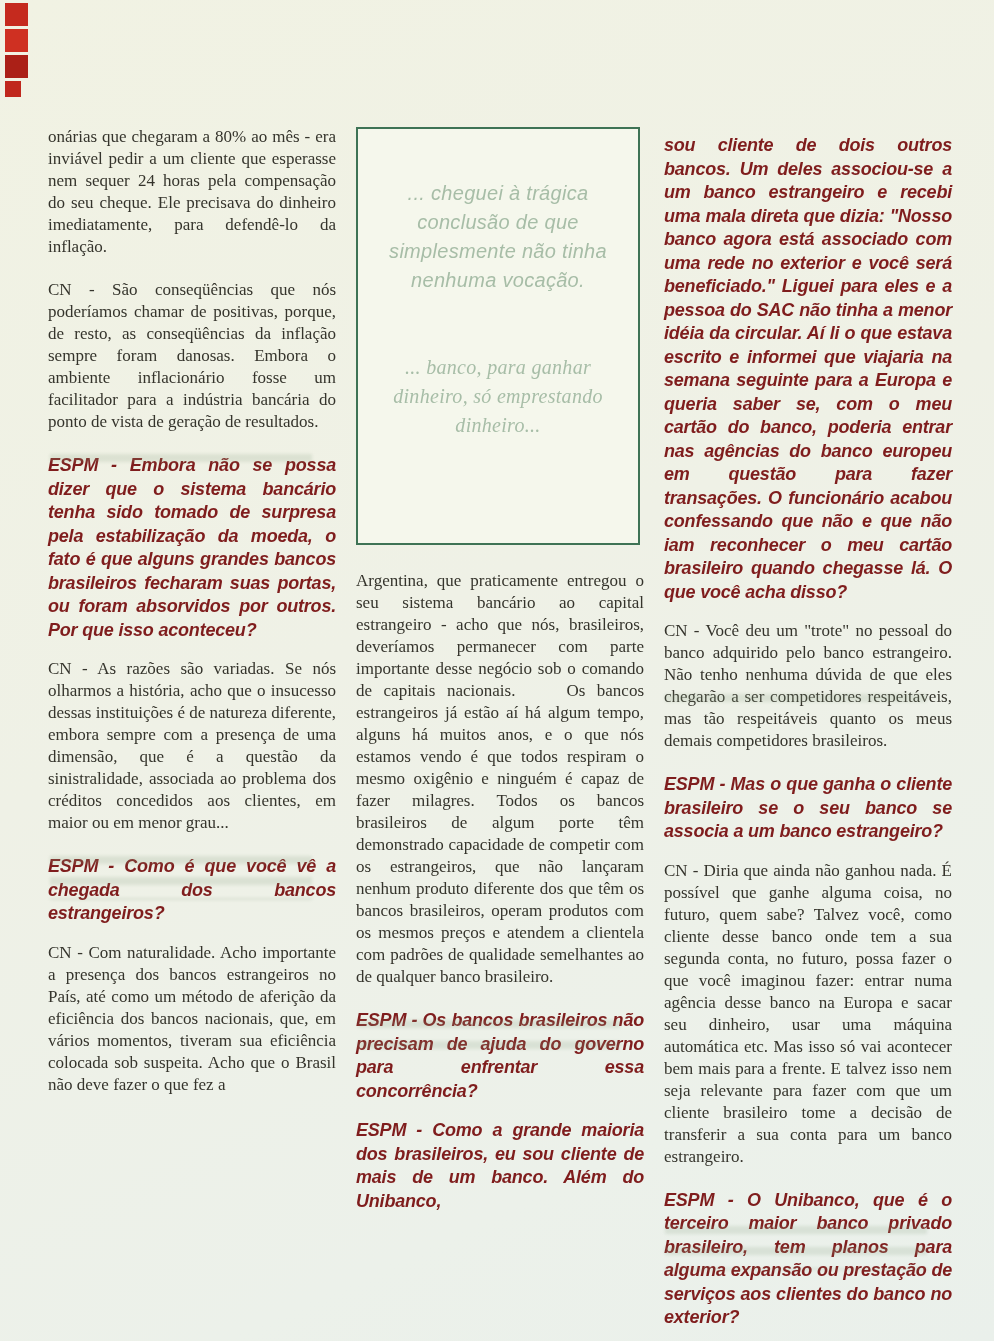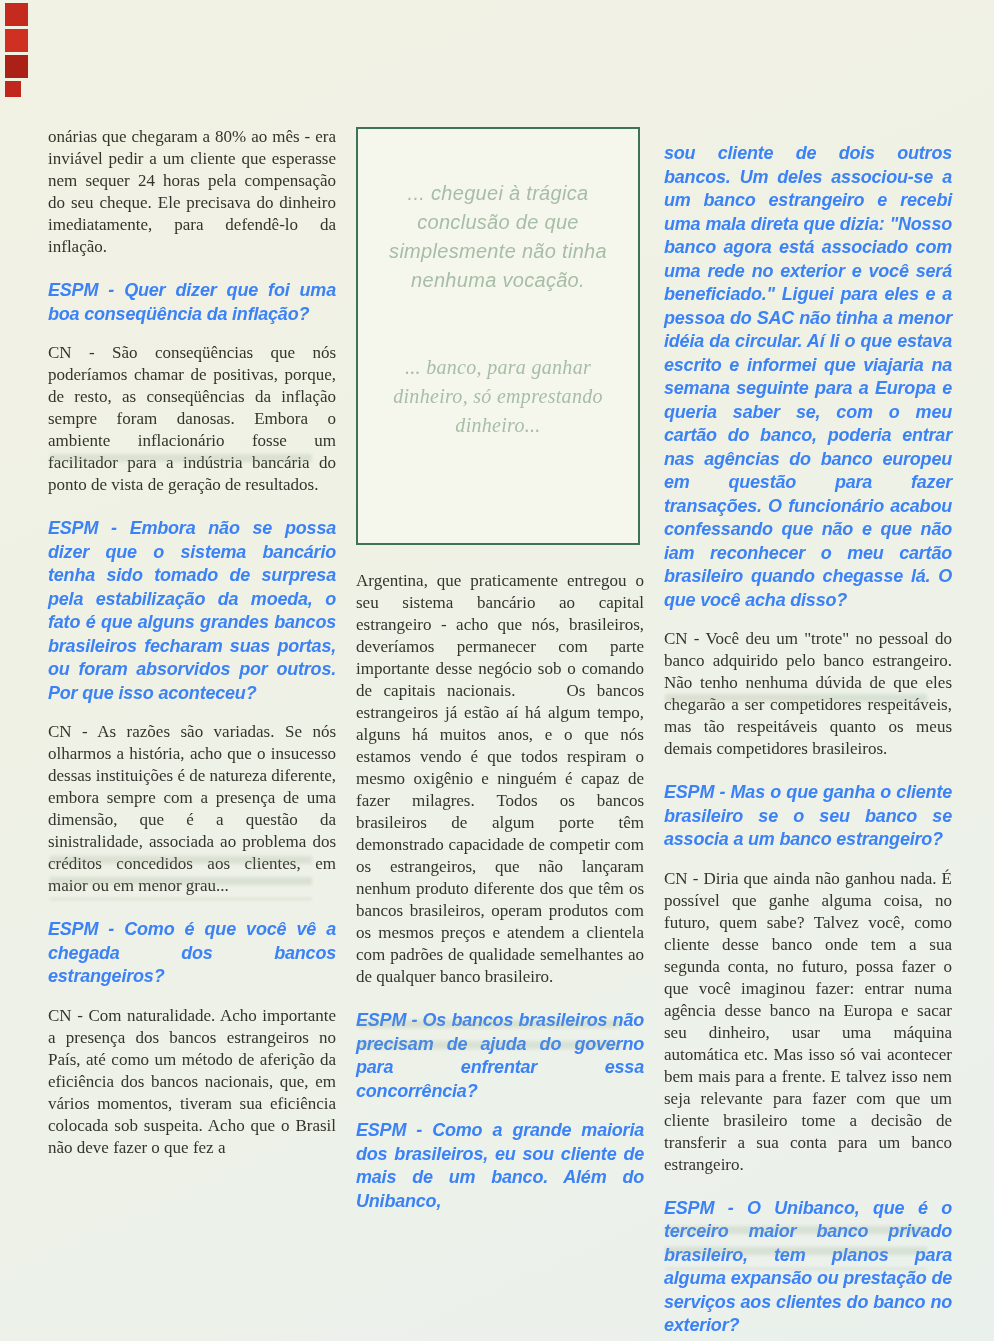--- a/index.html
+++ b/index.html
@@ -26,23 +26,23 @@
   .col { width: 288px; }
 
   p.body {
     font: 17px/22px "Liberation Serif", serif;
     color: #35342c;
     text-align: justify;
     margin: 0 0 21px 0;
   }
   p.q {
     font: italic 700 18px/23.5px "Liberation Sans", sans-serif;
-    color: #3b82f6;
+    color: #7f1d1d;
     text-align: justify;
-    margin: 16px 0 16px 0;
+    margin: 8px 0 16px 0;
     letter-spacing: -0.2px;
   }
 
   .quote-box {
     box-sizing: border-box;
     width: 284px; height: 418px;
     border: 2px solid #3e7355;
     background: #f5f7ec;
     margin: 1px 0 25px 0;
     padding: 50px 16px 8px 16px;
@@ -80,21 +80,20 @@
     <span class="reg reg1"></span>
     <span class="reg reg2"></span>
     <span class="reg reg3"></span>
     <span class="reg reg4"></span>
   </div>
 
   <div class="columns">
 
     <div class="col">
       <p class="body">onárias que chegaram a 80% ao mês - era inviável pedir a um cliente que esperasse nem sequer 24 horas pela compensação do seu cheque. Ele precisava do dinheiro imediatamente, para defendê-lo da inflação.</p>
-      <p class="q">ESPM - Quer dizer que foi uma boa conseqüência da inflação?</p>
       <p class="body">CN - São conseqüências que nós poderíamos chamar de positivas, porque, de resto, as conseqüências da inflação sempre foram danosas. Embora o ambiente inflacionário fosse um facilitador para a indústria bancária do ponto de vista de geração de resultados.</p>
       <p class="q">ESPM - Embora não se possa dizer que o sistema bancário tenha sido tomado de surpresa pela estabilização da moeda, o fato é que alguns grandes bancos brasileiros fecharam suas portas, ou foram absorvidos por outros. Por que isso aconteceu?</p>
       <p class="body">CN - As razões são variadas. Se nós olharmos a história, acho que o insucesso dessas instituições é de natureza diferente, embora sempre com a presença de uma dimensão, que é a questão da sinistralidade, associada ao problema dos créditos concedidos aos clientes, em maior ou em menor grau...</p>
       <p class="q">ESPM - Como é que você vê a chegada dos bancos estrangeiros?</p>
       <p class="body">CN - Com naturalidade. Acho importante a presença dos bancos estrangeiros no País, até como um método de aferição da eficiência dos bancos nacionais, que, em vários momentos, tiveram sua eficiência colocada sob suspeita. Acho que o Brasil não deve fazer o que fez a</p>
     </div>
 
     <div class="col">
       <div class="quote-box">
         <p class="quote">... cheguei à trágica conclusão de que simplesmente não tinha nenhuma vocação.</p>

